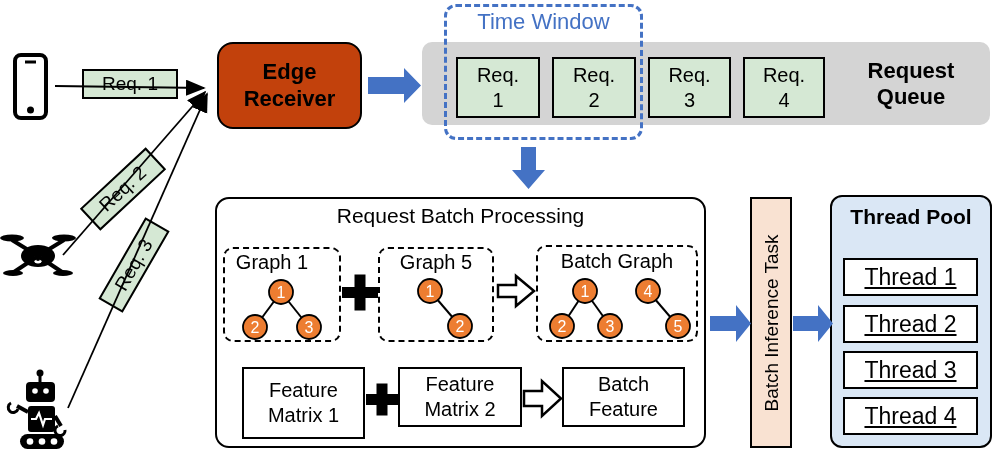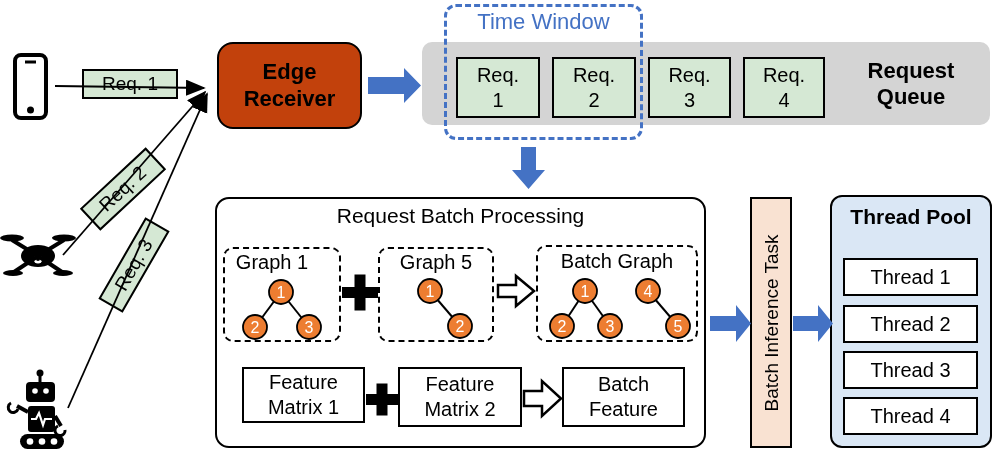--- a/index.html
+++ b/index.html
@@ -28,21 +28,21 @@
   .proc-box{background:#ffffff;border:2.5px solid #000;border-radius:14px;}
   .proc-title{font-weight:normal;font-size:21px;}
   .dash-box{border:2px dashed #000;border-radius:10px;background:transparent;}
   .g-title{font-size:20px;white-space:nowrap;}
   .white-box{background:#fff;border:2px solid #000;font-size:20px;line-height:1.25;}
   
   .bit-box{background:#f9e2d2;border:2px solid #000;}
   .bit-text{font-size:19px;white-space:nowrap;}
   .pool{background:#dae7f5;border:2px solid #000;border-radius:12px;}
   .pool-title{font-weight:bold;font-size:21px;}
-  .thread{background:#fff;border:2px solid #000;font-size:20px;}
+  .thread{background:#fff;border:2px solid #000;font-size:23px;text-decoration:underline;}
 </style>
 </head>
 <body>
 
 <div class="canvas">
 
   <svg class="svg-layer under">
     <defs>
       <marker id="ah" markerWidth="12" markerHeight="10" refX="10" refY="4.5" orient="auto">
         <path d="M0,0 L11,4.5 L0,9 Z" fill="#000"></path>
@@ -118,21 +118,21 @@
     <div class="abs dash-box" style="left:378px;top:247px;width:116px;height:95px;"></div>
     <div class="abs g-title center" style="left:378px;top:251px;width:116px;height:22px;">
       <span>Graph 5</span>
     </div>
 
     <div class="abs dash-box" style="left:536px;top:245px;width:162px;height:97px;"></div>
     <div class="abs g-title center" style="left:536px;top:250px;width:162px;height:22px;">
       <span>Batch Graph</span>
     </div>
 
-    <div class="abs white-box center" style="left:242px;top:367px;width:123px;height:56px;padding:0 8px;">
+    <div class="abs white-box center" style="left:242px;top:367px;width:123px;height:72px;padding:0 8px;">
       <span>Feature Matrix 1</span>
     </div>
     <div class="abs white-box center" style="left:398px;top:367px;width:124px;height:60px;padding:0 8px;">
       <span>Feature Matrix 2</span>
     </div>
     <div class="abs white-box center" style="left:562px;top:367px;width:123px;height:60px;padding:0 20px;">
       <span>Batch Feature</span>
     </div>
 
     <div class="abs bit-box" style="left:750px;top:197px;width:42px;height:251px;">

